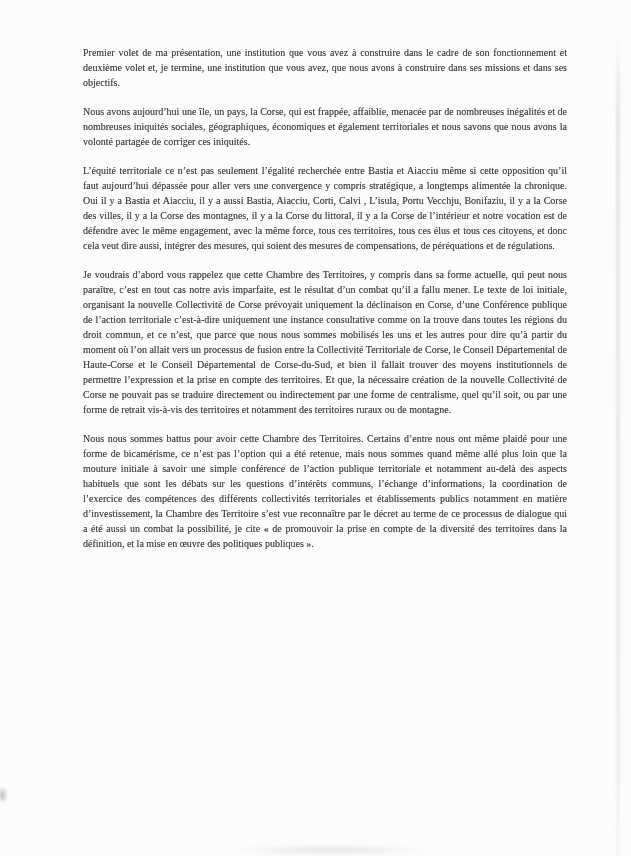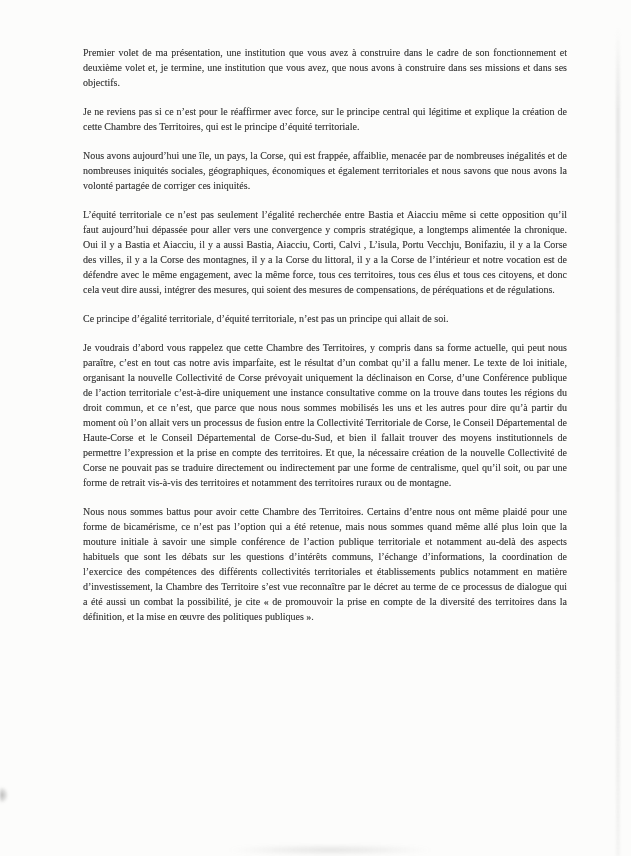--- a/index.html
+++ b/index.html
@@ -80,21 +80,19 @@
 <body>
 
 <div class="page">
 
   <div class="scan-streak-right"></div>
   <div class="scan-smudge-bottom"></div>
   <div class="scan-smudge-left"></div>
 
   <div class="page-text">
     <p>Premier volet de ma présentation, une institution que vous avez à construire dans le cadre de son fonctionnement et deuxième volet et, je termine, une institution que vous avez, que nous avons à construire dans ses missions et dans ses objectifs.</p>
-    <p>Je ne reviens pas si ce n’est pour le réaffirmer avec force, sur le principe central qui légitime et explique la création de cette Chambre des Territoires, qui est le principe d’équité territoriale.</p>
     <p>Nous avons aujourd’hui une île, un pays, la Corse, qui est frappée, affaiblie, menacée par de nombreuses inégalités et de nombreuses iniquités sociales, géographiques, économiques et également territoriales et nous savons que nous avons la volonté partagée de corriger ces iniquités.</p>
     <p>L’équité territoriale ce n’est pas seulement l’égalité recherchée entre Bastia et Aiacciu même si cette opposition qu’il faut aujourd’hui dépassée pour aller vers une convergence y compris stratégique, a longtemps alimentée la chronique. Oui il y a Bastia et Aiacciu, il y a aussi Bastia, Aiacciu, Corti, Calvi , L’isula, Portu Vecchju, Bonifaziu, il y a la Corse des villes, il y a la Corse des montagnes, il y a la Corse du littoral, il y a la Corse de l’intérieur et notre vocation est de défendre avec le même engagement, avec la même force, tous ces territoires, tous ces élus et tous ces citoyens, et donc cela veut dire aussi, intégrer des mesures, qui soient des mesures de compensations, de péréquations et de régulations.</p>
-    <p>Ce principe d’égalité territoriale, d’équité territoriale, n’est pas un principe qui allait de soi.</p>
     <p>Je voudrais d’abord vous rappelez que cette Chambre des Territoires, y compris dans sa forme actuelle, qui peut nous paraître, c’est en tout cas notre avis imparfaite, est le résultat d’un combat qu’il a fallu mener. Le texte de loi initiale, organisant la nouvelle Collectivité de Corse prévoyait uniquement la déclinaison en Corse, d’une Conférence publique de l’action territoriale c’est-à-dire uniquement une instance consultative comme on la trouve dans toutes les régions du droit commun, et ce n’est, que parce que nous nous sommes mobilisés les uns et les autres pour dire qu’à partir du moment où l’on allait vers un processus de fusion entre la Collectivité Territoriale de Corse, le Conseil Départemental de Haute-Corse et le Conseil Départemental de Corse-du-Sud, et bien il fallait trouver des moyens institutionnels de permettre l’expression et la prise en compte des territoires. Et que, la nécessaire création de la nouvelle Collectivité de Corse ne pouvait pas se traduire directement ou indirectement par une forme de centralisme, quel qu’il soit, ou par une forme de retrait vis-à-vis des territoires et notamment des territoires ruraux ou de montagne.</p>
     <p><span>Nous nous sommes battus pour avoir cette Chambre des Territoires. Certains d’entre nous ont même plaidé pour une forme de bicamérisme, ce n’est pas l’option qui a été retenue, mais nous sommes quand même allé plus loin que la mouture initiale à savoir une simple conférence de l’action publique territoriale et notamment au-delà des aspects habituels que sont les débats sur les questions d’intérêts communs, l’échange d’informations, la coordination de l’exercice des compétences des différents collectivités territoriales et établissements publics notamment en matière d’investissement, la Chambre des Territoire s’est vue reconnaître par le décret au terme de ce processus de dialogue qui a été aussi un combat la possibilité, je cite « </span><span class="italic">de promouvoir la prise en compte de la diversité des territoires dans la définition, et la mise en œuvre des politiques publiques</span><span> ».</span></p>
   </div>
 
 </div>
 
 </body></html>

